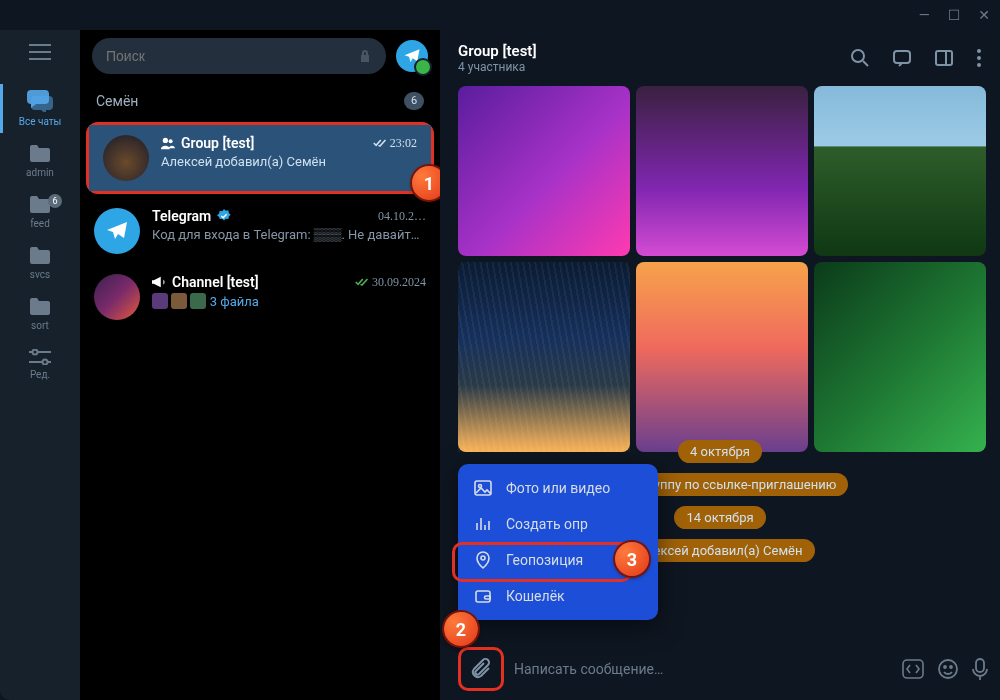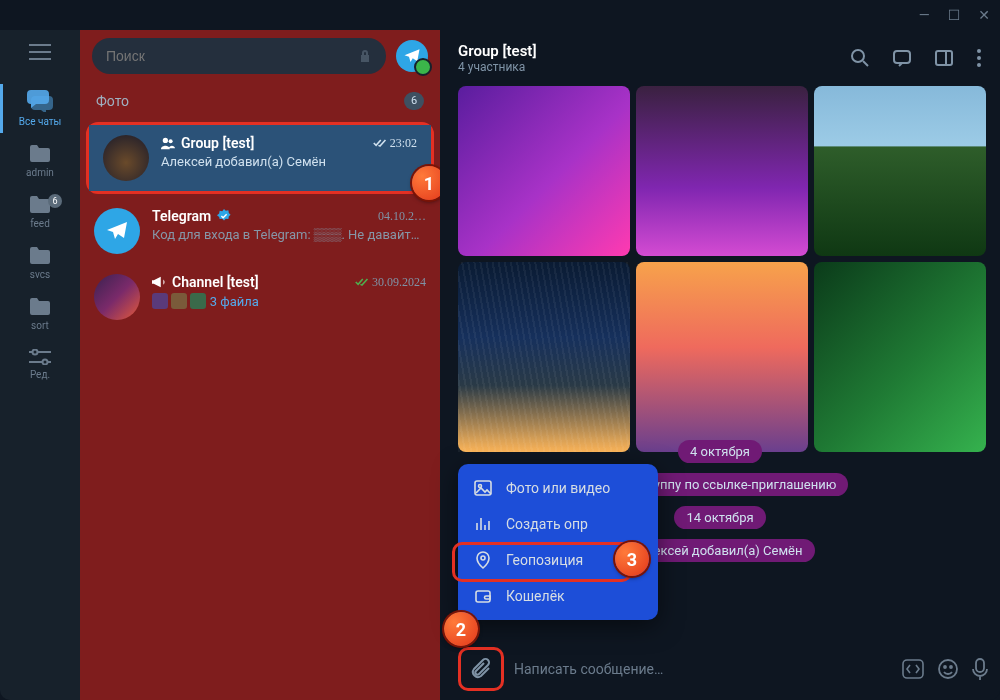--- a/index.html
+++ b/index.html
@@ -15,21 +15,21 @@
   
   .rail { width:80px; background:#17212b; display:flex; flex-direction:column; align-items:center; padding-top:8px; gap:6px; }
   .hamburger { margin:6px 0 18px; color:#6b7b8c; }
   .rail-item { display:flex; flex-direction:column; align-items:center; font-size:10px; color:#6b7b8c; gap:4px; padding:6px 0; width:100%; cursor:pointer; position:relative;}
   .rail-item.active { color:#54a9eb; }
   .rail-item.active::before { content:""; position:absolute; left:0; top:0; bottom:0; width:3px; background:#54a9eb; }
   .rail-ico { font-size:20px; }
   .rail-item .badge { position:absolute; top:4px; right:18px; background:#5b6b7a; color:#fff; border-radius:10px; font-size:9px; min-width:14px; height:14px; line-height:14px; text-align:center; padding:0 3px;}
 
   
-  .chatlist { width:360px; background:#7f1d1d; display:flex; flex-direction:column; }
+  .chatlist { width:360px; background:#000000; display:flex; flex-direction:column; }
   .search-row { display:flex; align-items:center; padding:8px 12px; gap:10px; }
   .search { flex:1; background:#242f3d; border-radius:18px; height:36px; display:flex; align-items:center; padding:0 14px; color:#6b7b8c; gap:8px; }
   .search input { flex:1; background:transparent; border:0; outline:0; color:#d6dde3; font-size:14px; }
   .tg-logo { width:32px; height:32px; border-radius:50%; background:#2ea6e6; display:flex; align-items:center; justify-content:center; position:relative; }
   .tg-logo::after { content:""; position:absolute; right:-4px; bottom:-4px; width:14px; height:14px; border-radius:50%; background:#3bb54a; border:2px solid #17212b;}
 
   .archive { display:flex; align-items:center; justify-content:space-between; padding:10px 16px; font-size:14px; color:#9fb0c0; }
   .chip { background:#3e5061; color:#cfe0ee; border-radius:10px; min-width:20px; height:18px; line-height:18px; font-size:11px; text-align:center; padding:0 5px; }
 
   .chat { display:flex; gap:12px; padding:10px 14px; cursor:pointer; }
@@ -58,21 +58,21 @@
   .t1 { background:linear-gradient(135deg,#5a1d9e,#a832c7 55%,#ff3ab0); }
   .t2 { background:linear-gradient(180deg,#3a2140,#8026b0 60%,#d44bd2); }
   .t3 { background:linear-gradient(180deg,#86b9da 0%,#9ccbe6 35%,#2e5d2a 36%,#0f3813 100%); }
   .t4 { background:linear-gradient(180deg,#0a1b33 0%,#16305c 40%,#2a3a46 65%,#ffb75a 100%); position:relative; }
   .t4::after{content:"";position:absolute;inset:0;background:repeating-linear-gradient(80deg,rgba(255,255,255,.05) 0 2px,transparent 2px 6px);}
   .t5 { background:linear-gradient(180deg,#f7a24b 0%,#ef6a5d 45%,#6a3f8e 100%); }
   .t6 { background:linear-gradient(135deg,#0b3b1a,#1f7a34 55%,#35b24e); }
   .grid2 { margin-top:6px; }
   .grid2 .tile { height:190px; }
 
-  .datechip, .syschip { background:#701a75; color:#cfe0ee; font-size:13px; padding:4px 12px; border-radius:14px; display:inline-block; }
+  .datechip, .syschip { background:#a16207; color:#cfe0ee; font-size:13px; padding:4px 12px; border-radius:14px; display:inline-block; }
   .sys-area { position:absolute; left:0; right:0; bottom:76px; display:flex; flex-direction:column; align-items:center; gap:10px; }
 
   
   .attach-menu { position:absolute; left:458px; bottom:80px; width:200px; background:#1d4ed8; border-radius:10px; padding:6px 0; box-shadow:0 6px 24px rgba(0,0,0,.5); }
   .attach-menu .item { display:flex; align-items:center; gap:14px; padding:9px 16px; font-size:14px; color:#d6dde3; cursor:pointer;}
   .attach-callout { position:absolute; left:452px; bottom:118px; width:180px; height:40px; border:3px solid #e43023; border-radius:10px; pointer-events:none;}
 
   
   .inputbar { height:62px; display:flex; align-items:center; padding:0 10px 0 18px; gap:10px; }
   .attach-callout2 { border:3px solid #e43023; border-radius:10px; padding:4px 5px; }
@@ -164,21 +164,21 @@
         </span>
       </div>
       <div class="tg-logo">
         <svg width="18" height="18" viewBox="0 0 24 24" fill="#fff">
             <path d="M22 3L2 11l6 2 2 7 3-5 6 4z"></path>
           </svg>
       </div>
     </div>
 
     <div class="archive">
-      <span>Фото</span>
+      <span>Семён</span>
       <span class="chip">6</span>
     </div>
 
     <div style="position:relative">
       <div class="callout">
         <div class="chat selected">
           <div class="ava" style="background:radial-gradient(circle at 50% 60%,#6a4a2a,#1a1a2a);"></div>
           <div class="mid">
             <div class="row1">
               <span class="name">

